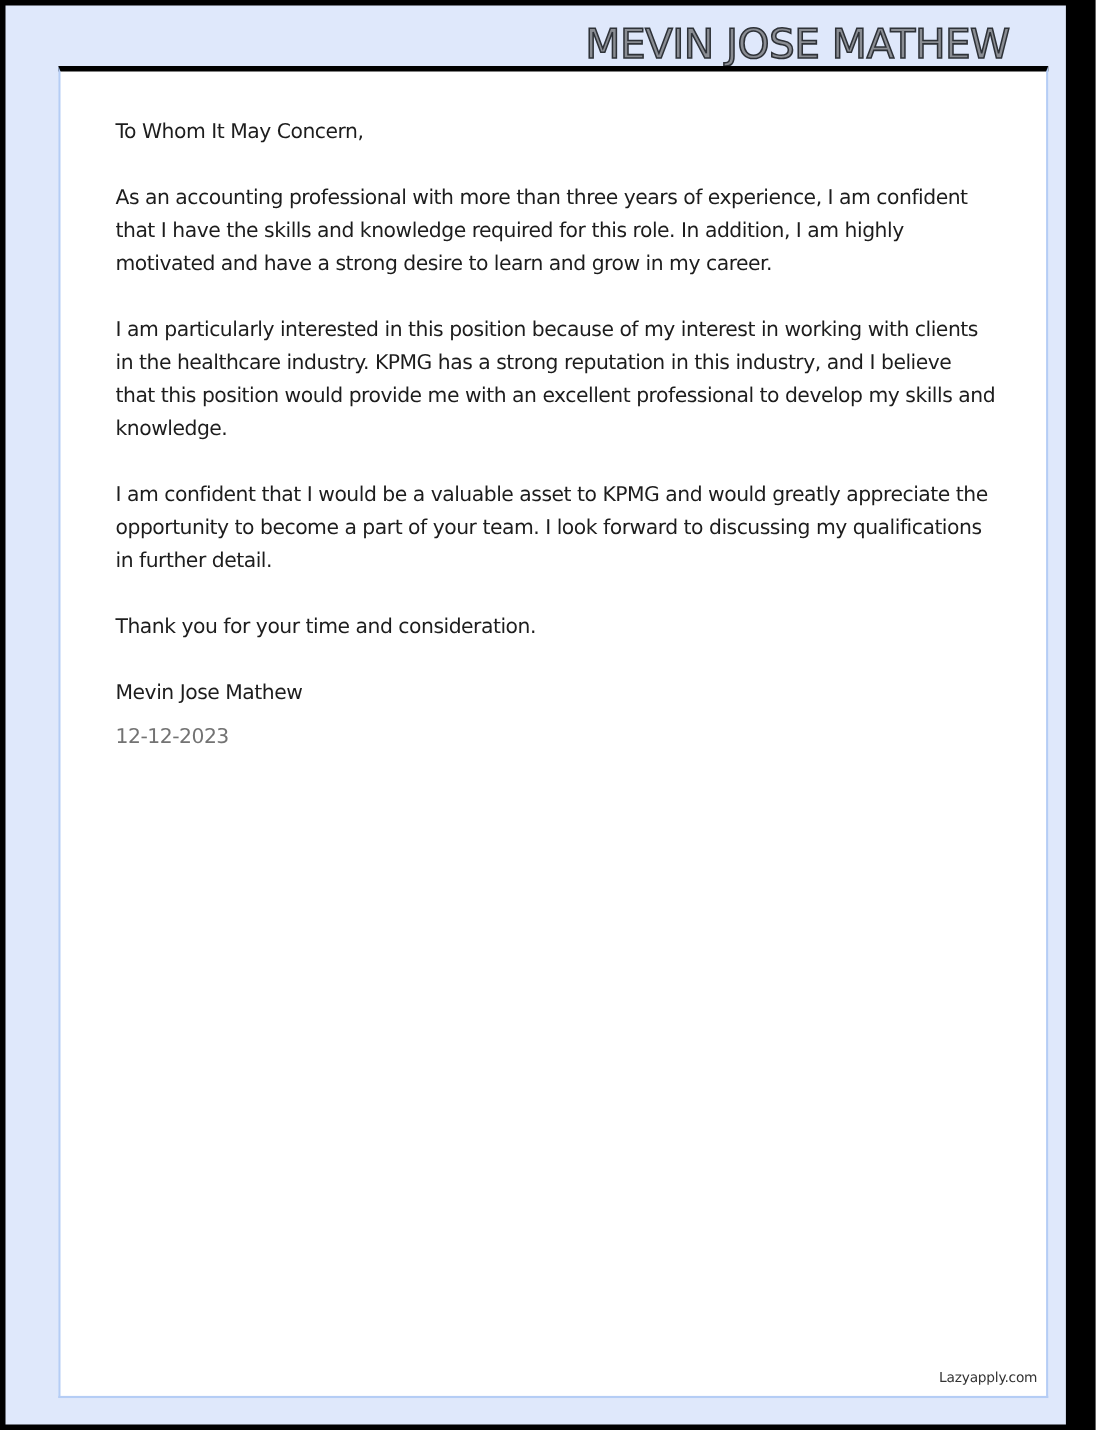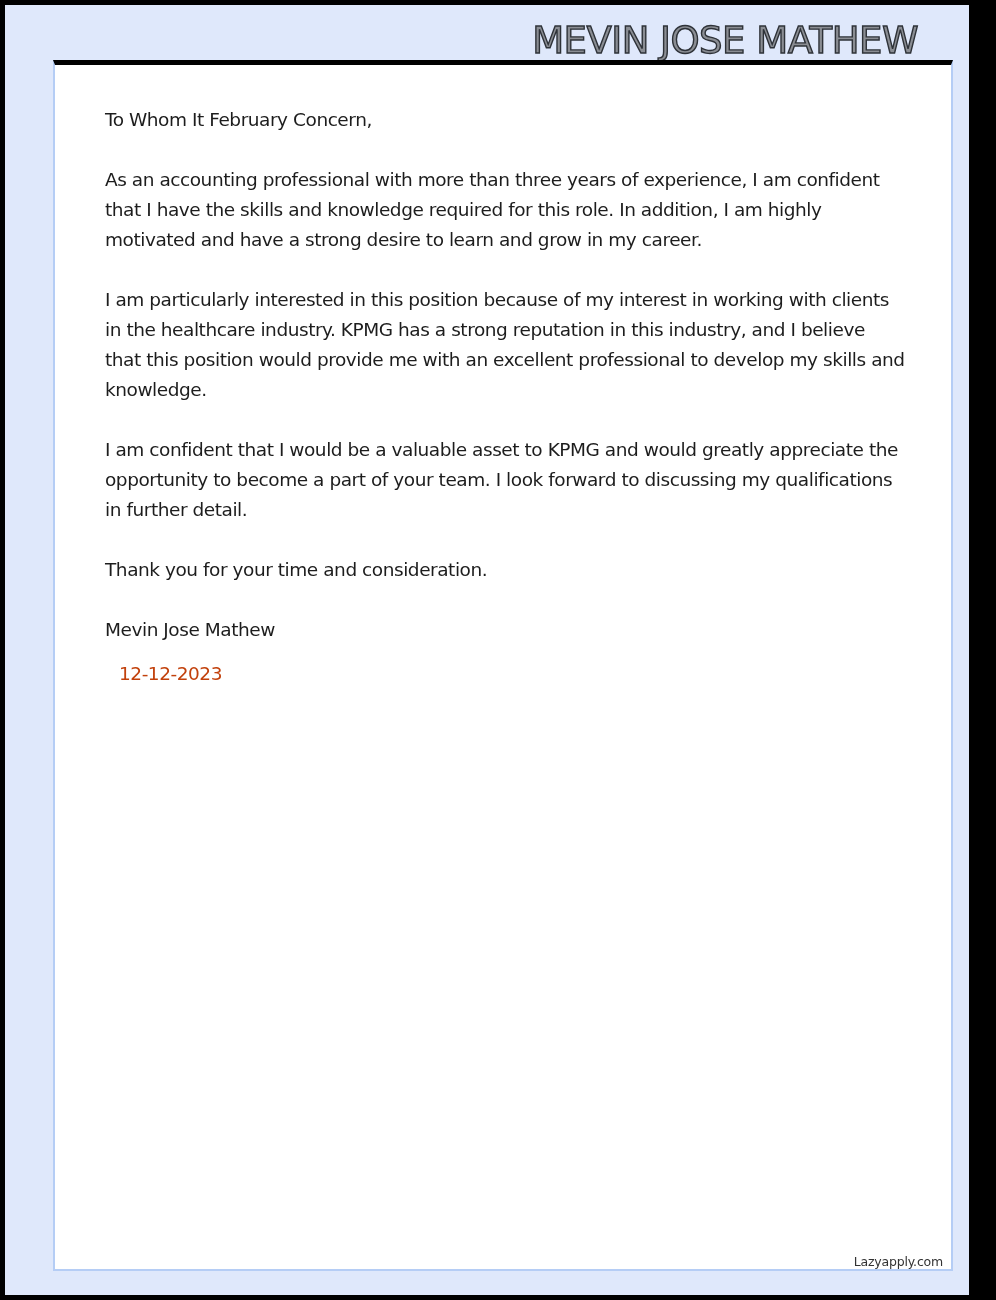--- a/index.html
+++ b/index.html
@@ -58,42 +58,42 @@
       color: #1d1d1d;
       letter-spacing: -0.45px;
     }
     .letter p {
       margin: 0 0 30px 0;
     }
     .letter p.sig {
       margin-bottom: 10px;
     }
     .letter .date {
-      color: #c2410c;
-      margin: 14px;
+      color: #737373;
+      margin: 0;
     }
     .watermark {
       position: absolute;
       right: 8px;
-      bottom: 0;
+      bottom: 10px;
       font-family: "DejaVu Sans", sans-serif;
       font-size: 12.5px;
       color: #333;
       letter-spacing: -0.2px;
     }
   </style>
 </head>
 <body>
 
 <div class="frame">
   <div class="name-header">MEVIN JOSE MATHEW</div>
 
   <div class="card">
     <div class="letter">
-      <p>To Whom It February Concern,</p>
+      <p>To Whom It May Concern,</p>
       <p>As an accounting professional with more than three years of experience, I am confident that I have the skills and knowledge required for this role. In addition, I am highly motivated and have a strong desire to learn and grow in my career.</p>
       <p>I am particularly interested in this position because of my interest in working with clients in the healthcare industry. KPMG has a strong reputation in this industry, and I believe that this position would provide me with an excellent professional to develop my skills and knowledge.</p>
       <p>I am confident that I would be a valuable asset to KPMG and would greatly appreciate the opportunity to become a part of your team. I look forward to discussing my qualifications in further detail.</p>
       <p>Thank you for your time and consideration.</p>
       <p class="sig">Mevin Jose Mathew</p>
       <p class="date">12-12-2023</p>
     </div>
     <div class="watermark">Lazyapply.com</div>
   </div>
 </div>

